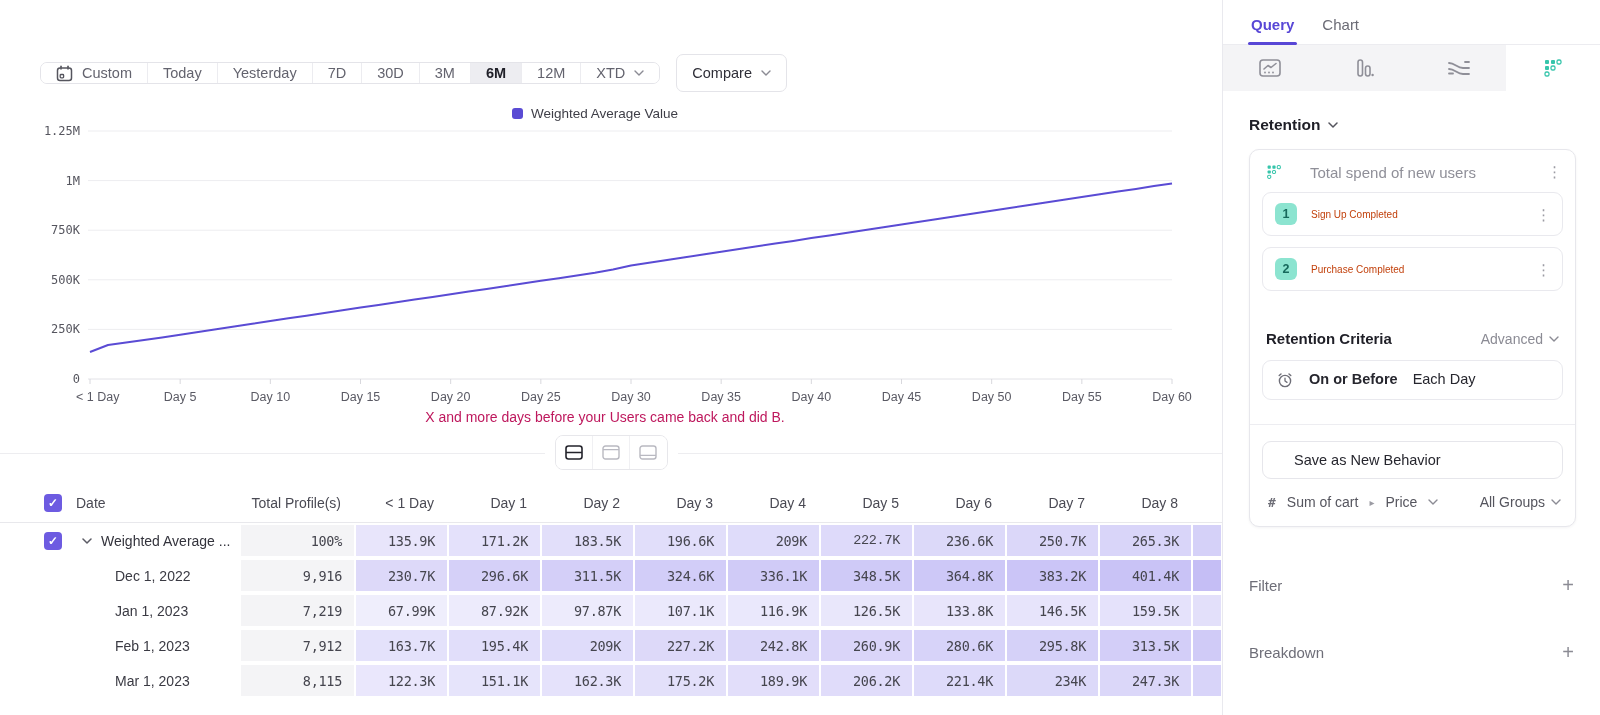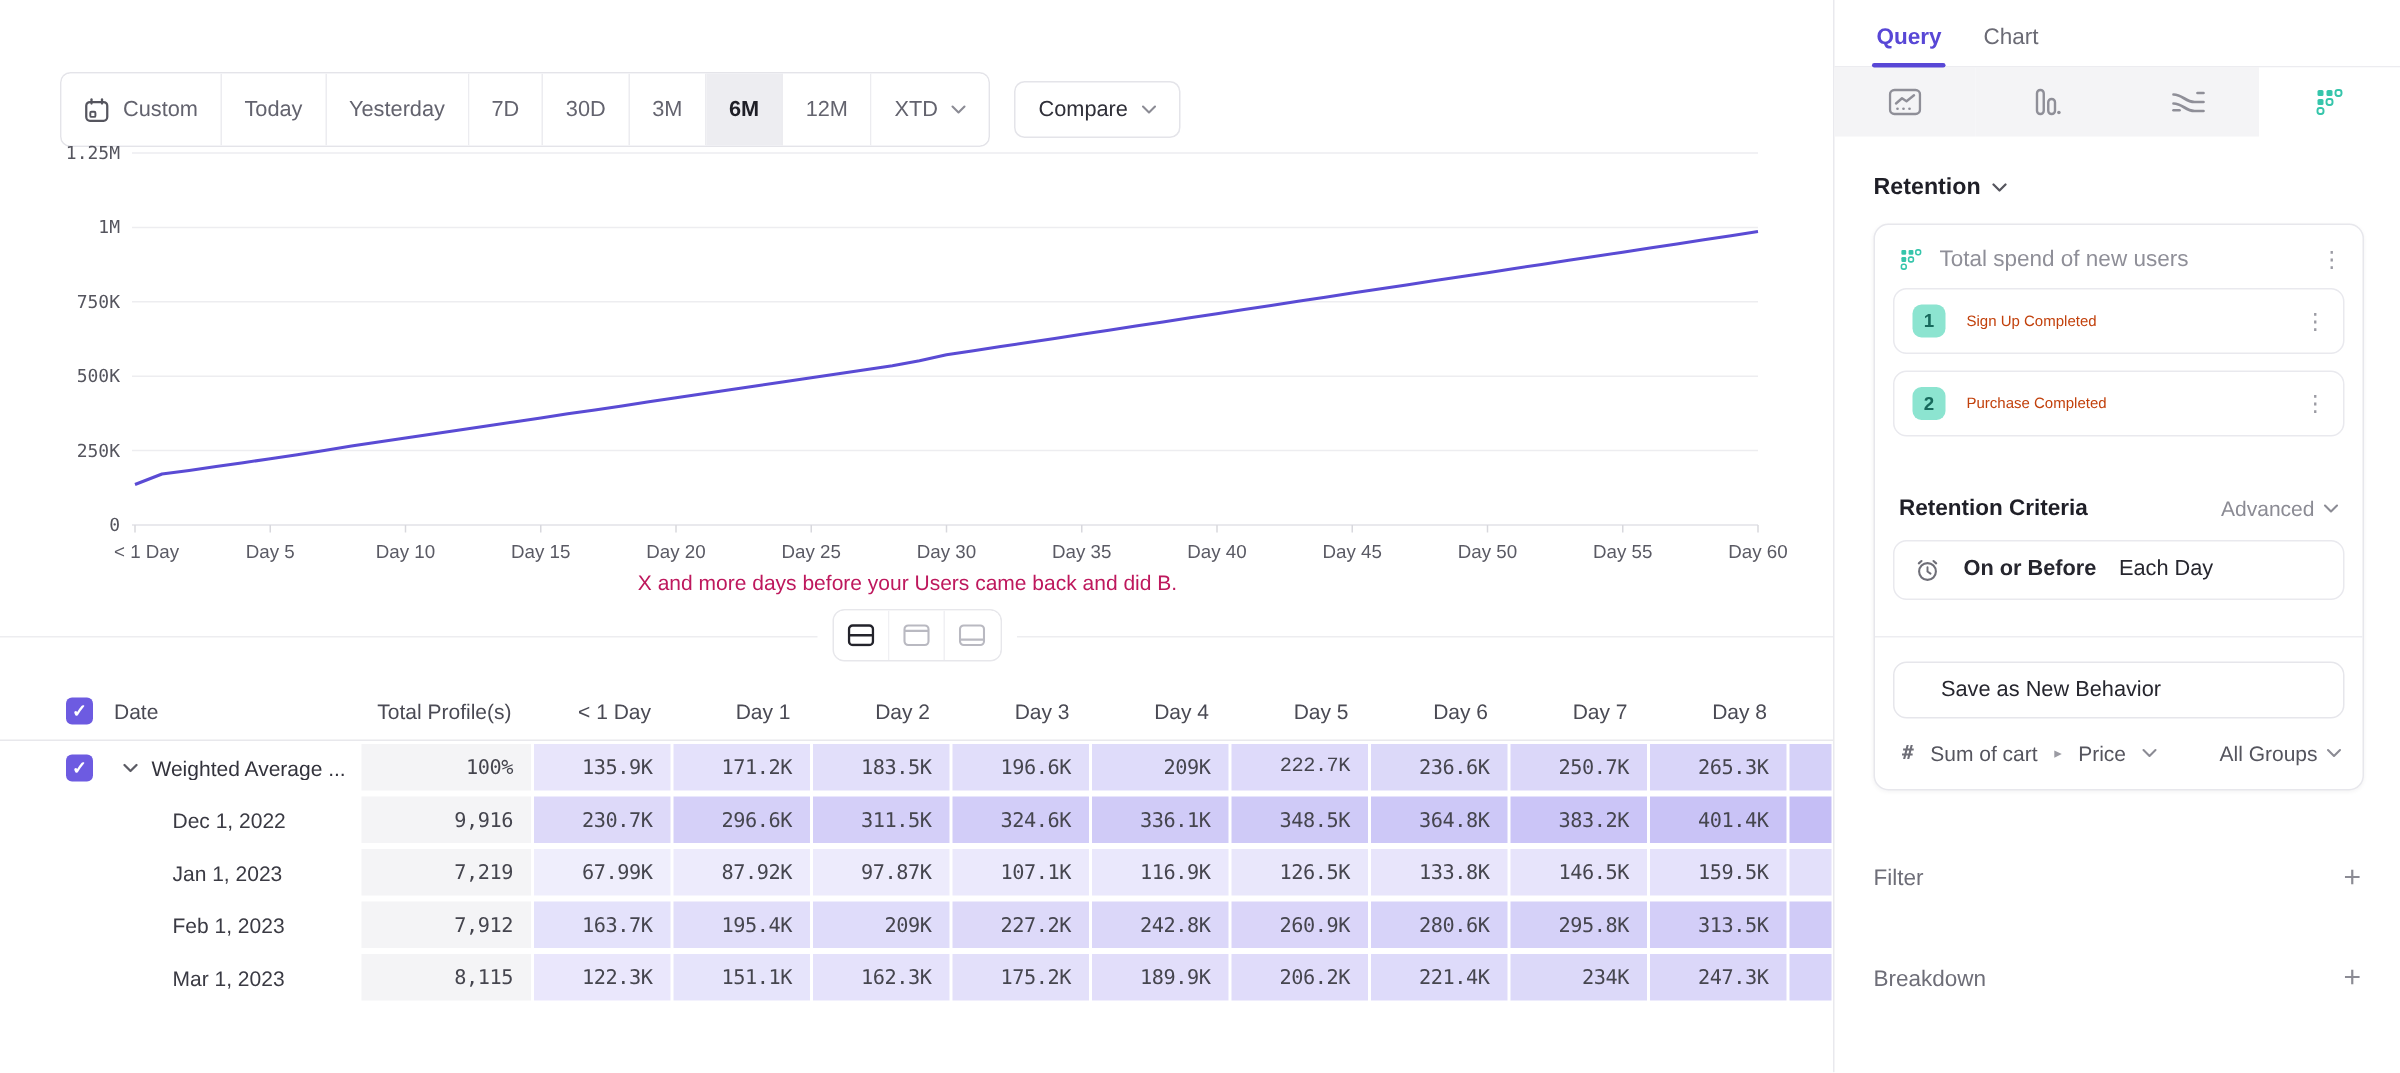--- a/index.html
+++ b/index.html
@@ -7,21 +7,21 @@
   body {
     font-family:"Liberation Sans", sans-serif;
     background:#ffffff; color:#2e2e37;
     display:flex; overflow:hidden;
   }
   .main { flex:0 0 1222px; width:1222px; position:relative; }
   .sidebar { flex:1; border-left:1px solid #e9e9ee; background:#fff; }
 
   
   .toolbar { display:flex; align-items:center; margin:54px 32px 0 40px; height:38px; }
-  .range-group { display:flex; align-items:stretch; height:50px; border:1px solid #e4e4e9; border-radius:7px; overflow:hidden; background:#fff; }
+  .range-group { display:flex; align-items:stretch; height:22px; border:1px solid #e4e4e9; border-radius:7px; overflow:hidden; background:#fff; }
   .range-btn { display:flex; align-items:center; gap:9px; padding:0 15px; font-size:14.5px; color:#63636e; background:#fff; border:none; border-right:1px solid #ececf0; font-family:inherit; cursor:pointer; white-space:nowrap; }
   .range-btn:last-child { border-right:none; }
   .range-btn.active { background:#ededf1; color:#1f1f27; font-weight:bold; }
   .btn { display:flex; align-items:center; gap:9px; height:38px; padding:0 15px; border:1px solid #e4e4e9; border-radius:7px; background:#fff; font-size:14.5px; color:#2f2f38; font-family:inherit; cursor:pointer; white-space:nowrap; }
   .compare-btn { margin-left:16px; }
   .toolbar-right { margin-left:auto; display:flex; gap:9px; }
   .chev { color:#8b8b94; flex:0 0 auto; }
   svg.icon { flex:0 0 auto; }
 
   
@@ -57,21 +57,21 @@
   .sb-tab.active { color:#5847d6; font-weight:bold; }
   .sb-tab.active::after { content:""; position:absolute; left:-3px; right:-3px; bottom:-1px; height:3px; background:#5847d6; border-radius:2px; }
   .sb-icons { display:flex; height:46px; }
   .sb-icon-cell { flex:1; display:flex; align-items:center; justify-content:center; background:#f4f4f6; cursor:pointer; }
   .sb-icon-cell.active { background:#fff; }
   .sb-content { padding:0 24px 0 26px; }
   .sb-section-h { display:flex; align-items:center; gap:8px; margin-top:25px; font-size:15.5px; font-weight:bold; color:#1f1f27; }
   .sb-section-h .chev { color:#55555e; }
 
   .card { margin-top:15px; border:1px solid #e7e7ec; border-radius:10px; box-shadow:0 1px 3px rgba(25,25,35,.05); background:#fff; }
-  .card-head { display:flex; align-items:flex-end; gap:11px; padding:14px 14px 11px 16px; }
+  .card-head { display:flex; align-items:flex-start; gap:28px; padding:14px 14px 11px 16px; }
   .card-title { flex:1; color:#8f8f98; font-size:15px; }
   .kebab { color:#9b9ba3; font-size:15px; width:14px; text-align:center; cursor:pointer; line-height:1; }
   .step { display:flex; align-items:center; gap:14px; border:1px solid #e9e9ee; border-radius:9px; margin:0 12px 11px 12px; padding:10px 12px; background:#fff; cursor:pointer; }
   .step-num { width:22px; height:22px; border-radius:6px; background:#8ce4d0; color:#17695c; font-size:12.5px; font-weight:bold; display:flex; align-items:center; justify-content:center; }
   .step-label { flex:1; font-size:10px; color:#c2410c; }
 
   .criteria-row { display:flex; align-items:center; justify-content:space-between; padding:28px 16px 13px 16px; }
   .criteria-label { font-weight:bold; font-size:15px; color:#1f1f27; }
   .advanced { display:flex; align-items:center; gap:6px; color:#8b8b94; font-size:14px; cursor:pointer; }
   .timing { display:flex; align-items:flex-start; gap:15px; border:1px solid #e9e9ee; border-radius:9px; margin:0 12px; padding:10px 13px; font-size:14.5px; background:#fff; cursor:pointer; }
@@ -133,20 +133,24 @@
         </button>
       </div>
     <button class="btn compare-btn">
       <span>Compare</span>
       <svg class="chev" width="10" height="6" viewBox="0 0 10 6" fill="none">
           <polyline points="1,1 5,5 9,1" stroke="currentColor" stroke-width="1.4" stroke-linecap="round" stroke-linejoin="round"></polyline>
         </svg>
     </button>
   </div>
 
+  <div class="legend">
+    <span class="legend-swatch" style="background: rgb(90, 75, 212);"></span>
+    <span>Weighted Average Value</span>
+  </div>
   <svg id="chart-svg" width="1190" height="288" viewBox="0 0 1190 288">
       <line x1="58" y1="258" x2="1142" y2="258" stroke="#e2e2e7" stroke-width="1"></line>
       <text x="50" y="262" text-anchor="end" fill="#55555e" font-size="12" font-family="DejaVu Sans Mono, monospace">0</text>
       <line x1="58" y1="208.4" x2="1142" y2="208.4" stroke="#ededf0" stroke-width="1"></line>
       <text x="50" y="212.4" text-anchor="end" fill="#55555e" font-size="12" font-family="DejaVu Sans Mono, monospace">250K</text>
       <line x1="58" y1="158.8" x2="1142" y2="158.8" stroke="#ededf0" stroke-width="1"></line>
       <text x="50" y="162.8" text-anchor="end" fill="#55555e" font-size="12" font-family="DejaVu Sans Mono, monospace">500K</text>
       <line x1="58" y1="109.20000000000002" x2="1142" y2="109.20000000000002" stroke="#ededf0" stroke-width="1"></line>
       <text x="50" y="113.20000000000002" text-anchor="end" fill="#55555e" font-size="12" font-family="DejaVu Sans Mono, monospace">750K</text>
       <line x1="58" y1="59.599999999999994" x2="1142" y2="59.599999999999994" stroke="#ededf0" stroke-width="1"></line>

